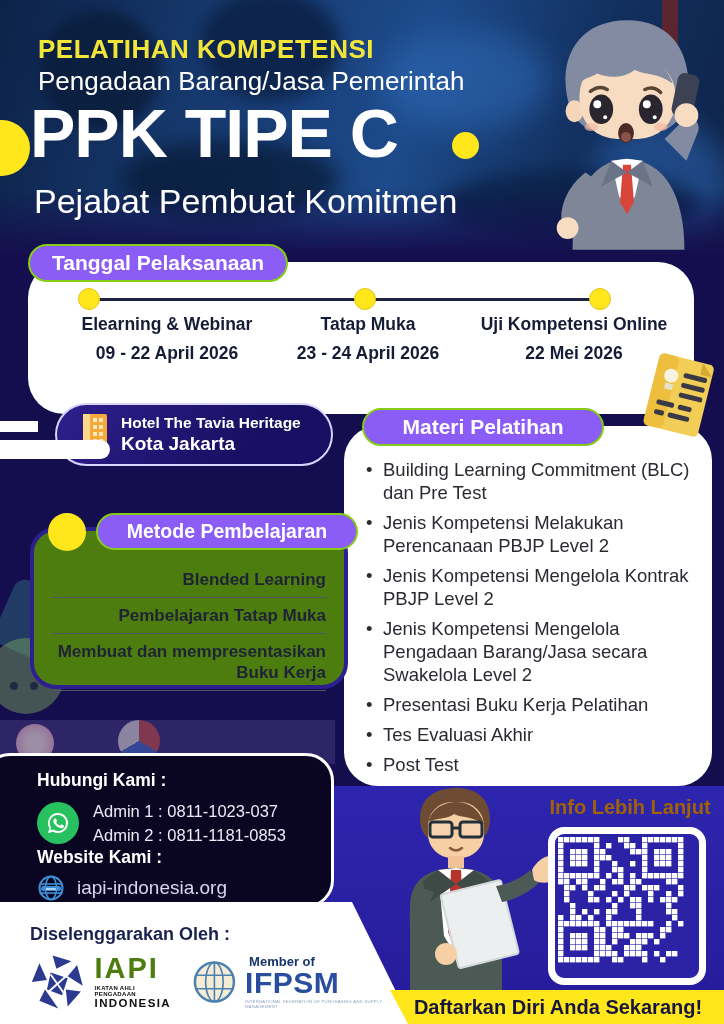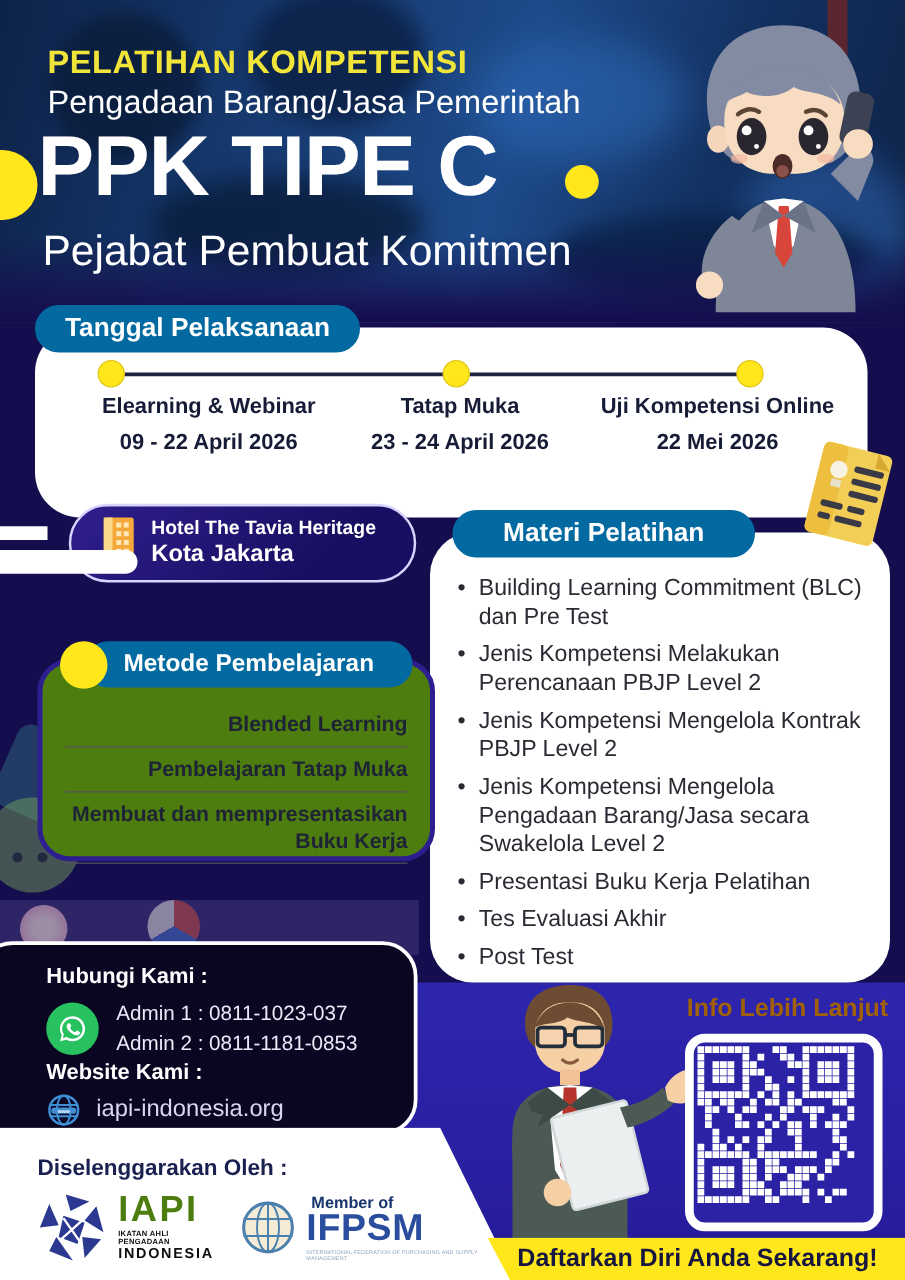--- a/index.html
+++ b/index.html
@@ -18,21 +18,21 @@
   .hero-fade{position:absolute;left:0;bottom:0;width:100%;height:70px;
     background:linear-gradient(180deg,rgba(21,14,78,0) 0%,#150e4e 95%);}
   .kicker{left:38px;top:34px;font-size:26px;font-weight:800;color:#f2e53a;letter-spacing:.5px;}
   .hero-sub{left:38px;top:66px;font-size:26px;font-weight:500;color:#ffffff;}
   .hero-title{left:30px;top:94px;font-size:68px;font-weight:800;color:#ffffff;letter-spacing:-1px;white-space:nowrap;}
   .title-dot{left:452px;top:132px;width:27px;height:27px;border-radius:50%;background:#ffe71c;}
   .hero-tagline{left:34px;top:182px;font-size:34px;font-weight:500;color:#ffffff;}
   .left-yellow-circle{left:-26px;top:120px;width:56px;height:56px;border-radius:50%;background:#ffe71c;}
 
   
-  .pill{background:#0369a1;border:2px solid #0369a1;border-radius:22px;
+  .pill{background:#8b5cf6;border:2px solid #84cc16;border-radius:22px;
     color:#fff;text-align:center;font-weight:600;}
   .schedule-pill{left:28px;top:244px;width:260px;height:38px;line-height:34px;font-size:21px;z-index:6;}
   .schedule-card{left:28px;top:262px;width:666px;height:152px;background:#ffffff;border-radius:36px;z-index:3;}
   .tl-line{left:60px;top:36px;width:514px;height:2.5px;background:#1d2340;position:absolute;}
   .tl-dot{position:absolute;top:26px;width:22px;height:22px;border-radius:50%;background:#ffe71c;border:1.5px solid #e3c514;}
   .tl-col{position:absolute;top:52px;text-align:center;color:#171c36;}
   .tl-name{font-size:17.5px;font-weight:700;}
   .tl-date{font-size:17.5px;font-weight:800;margin-top:8px;}
   .doc-icon{left:638px;top:352px;width:80px;height:92px;z-index:7;}
 
@@ -50,21 +50,21 @@
   .materi-pill{left:362px;top:408px;width:242px;height:38px;line-height:34px;font-size:21px;z-index:6;}
   .materi-panel{left:344px;top:426px;width:368px;height:360px;background:#fff;border-radius:34px;z-index:3;
     padding:32px 14px 10px 22px;}
   .materi-list{list-style:none;margin:0;padding:0;}
   .materi-list li{position:relative;padding-left:17px;font-size:18.5px;line-height:23px;
     color:#2a2a33;margin-bottom:7px;font-weight:500;}
   .materi-list li::before{content:"•";position:absolute;left:0;top:0;color:#2a2a33;}
 
   
   .metode-circle{left:48px;top:513px;width:38px;height:38px;border-radius:50%;background:#ffe71c;z-index:7;}
-  .metode-pill{left:68px;top:513px;width:262px;height:37px;line-height:33px;font-size:19.5px;z-index:6;}
+  .metode-pill{left:96px;top:513px;width:262px;height:37px;line-height:33px;font-size:19.5px;z-index:6;}
   .metode-card{left:30px;top:527px;width:318px;height:162px;background:#4d7c0f;border:4px solid #2d1f8f;
     border-radius:26px;z-index:4;padding:38px 18px 0 18px;text-align:right;}
   .metode-item{font-size:17px;font-weight:700;color:#1e2336;padding-bottom:7px;margin-bottom:7px;
     border-bottom:1.5px solid #55555f;line-height:21px;}
 
   
   .decor{position:absolute;}
   .band-lavender{left:0;top:720px;width:335px;height:44px;background:#8a7cc4;opacity:.22;}
   .teal-shape{left:2px;top:585px;width:60px;height:70px;background:#3a9a96;opacity:.32;border-radius:12px;transform:rotate(24deg);}
   .green-smiley{left:-12px;top:638px;width:76px;height:76px;border-radius:50%;background:#86b25c;opacity:.42;}

